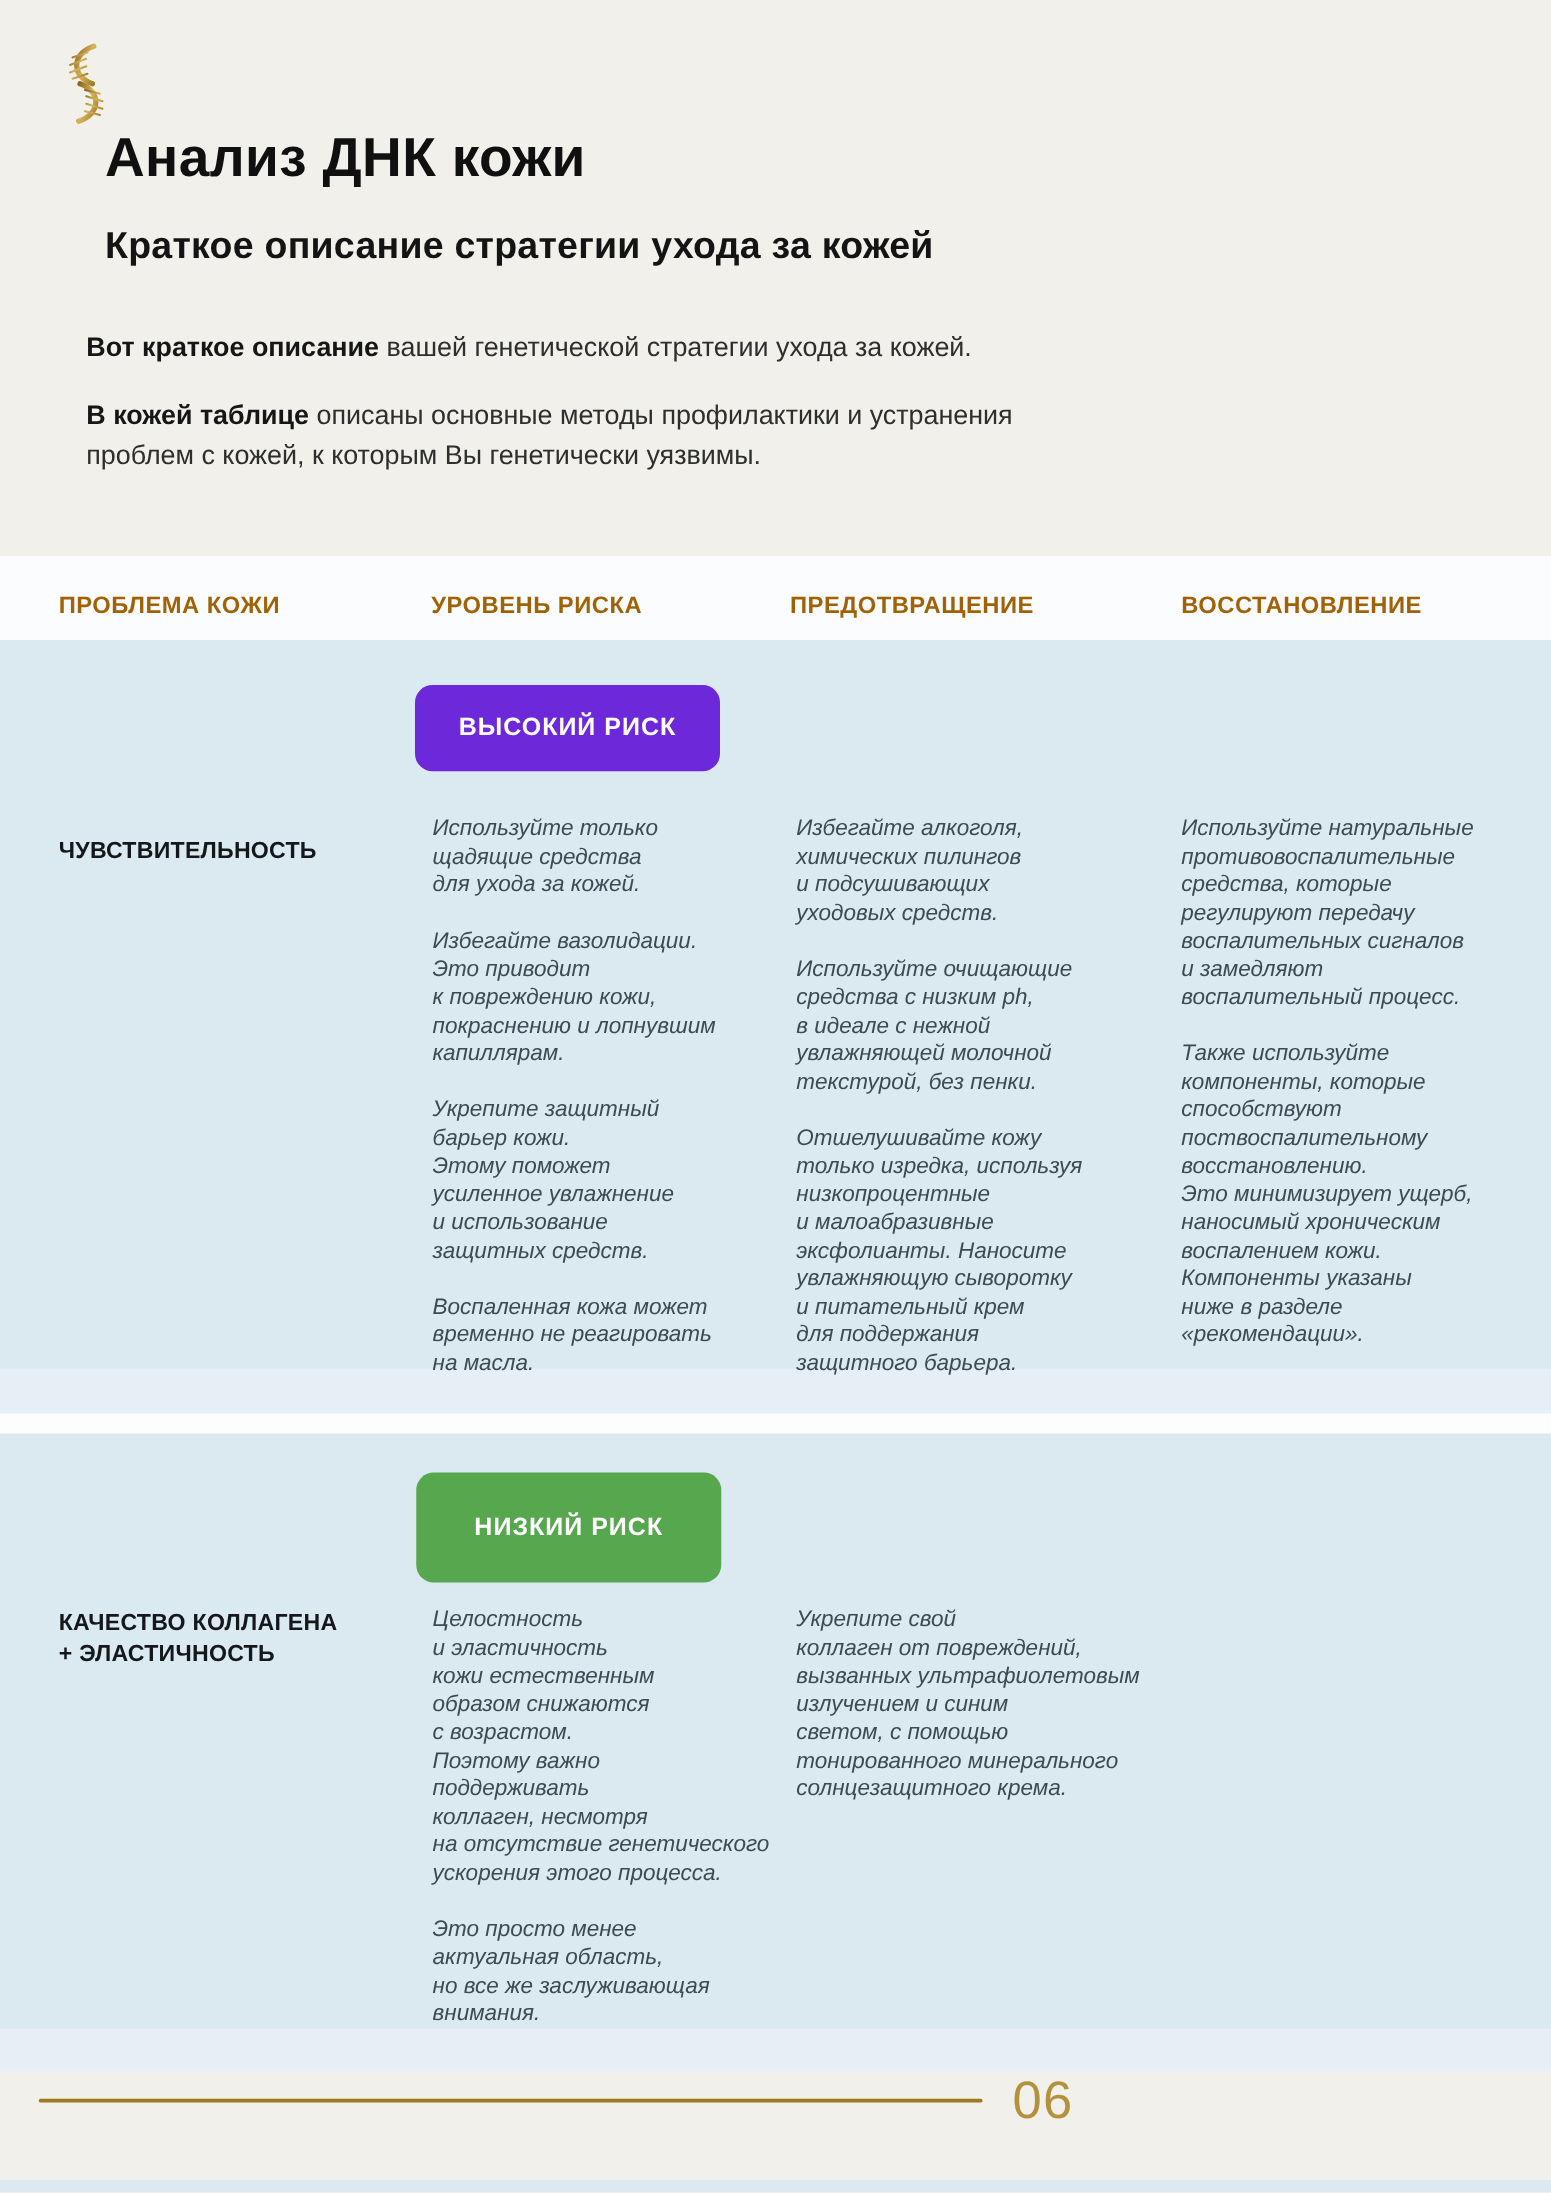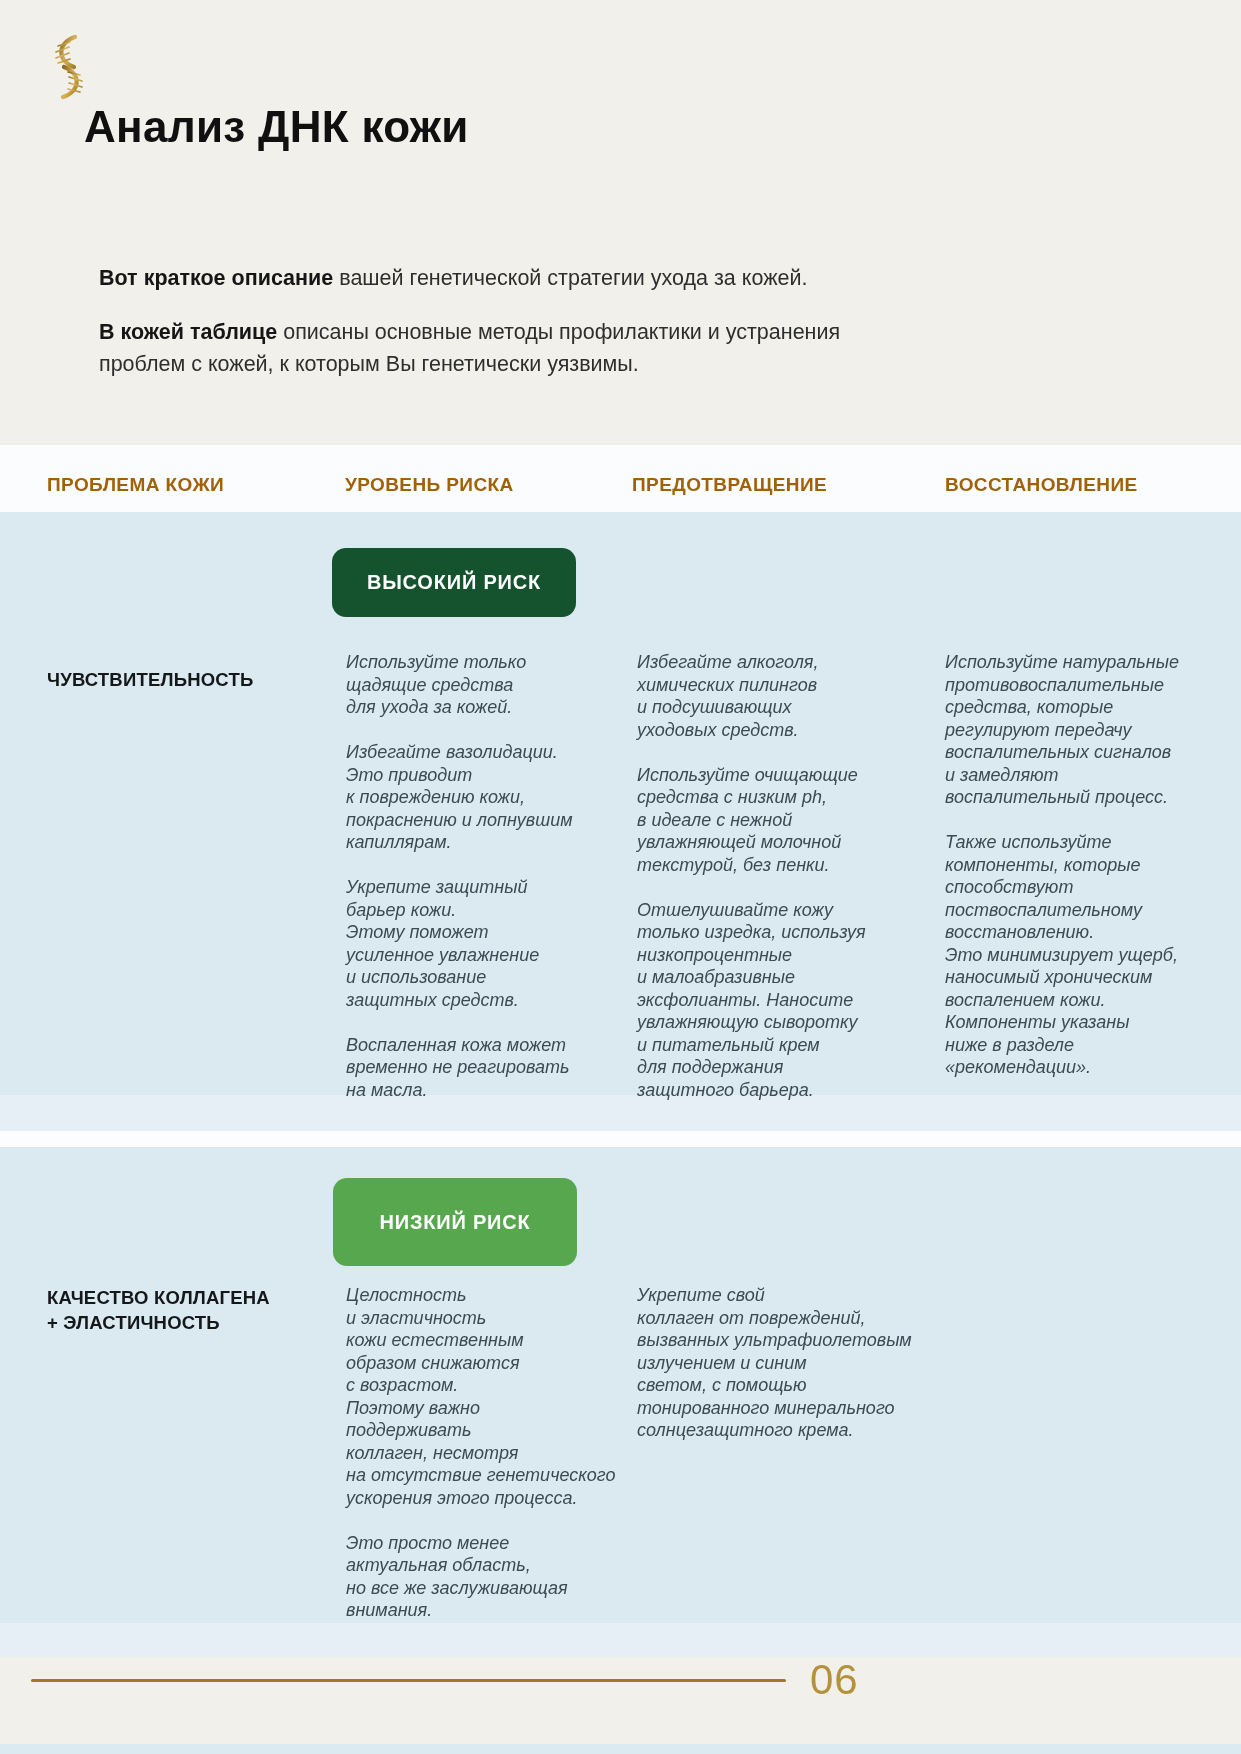--- a/index.html
+++ b/index.html
@@ -4,21 +4,21 @@
 <style>
   html,body{margin:0;padding:0;background:#F1F0EA;}
   .page{
     position:relative;width:1241px;height:1754px;background:#F1F0EA;
     font-family:"Liberation Sans","DejaVu Sans",sans-serif;overflow:hidden;
   }
   .abs{position:absolute;}
   
   .title{left:84px;top:102px;font-size:44px;font-weight:800;color:#101010;letter-spacing:.3px;}
   .subtitle{left:84px;top:180px;font-size:30px;font-weight:800;color:#141414;letter-spacing:.2px;}
-  .intro{left:99px;font-size:21.5px;line-height:32px;color:#2E2E2E;white-space:pre-line;}
+  .intro{left:69px;font-size:21.5px;line-height:32px;color:#2E2E2E;white-space:pre-line;}
   .intro b{color:#161616;}
   .intro.p1{top:262px;}
   .intro.p2{top:316px;}
   
   .band{left:0;width:1241px;}
   .header-band{top:445px;height:67px;background:#FAFCFD;}
   .section-1{top:512px;height:583px;background:#DBE9F0;}
   .section-1-strip{top:1095px;height:36px;background:#E5EFF5;}
   .gap-strip{top:1131px;height:16px;background:#FBFDFE;}
   .section-2{top:1147px;height:476px;background:#DBE9F0;}
@@ -62,39 +62,40 @@
     </defs>
     <g fill="none" stroke="url(#gold)" stroke-linecap="round">
       <path d="M27 4 C9 10, 9 28, 26 34" stroke-width="4.2"></path>
       <path d="M16 34 C33 40, 33 58, 15 64" stroke-width="4.2"></path>
       <path d="M22 9 L10 13 M21 14 L8 19 M21 20 L8 25 M22 26 L10 30" stroke-width="1.6"></path>
       <path d="M20 39 L32 42 M21 44 L34 48 M21 50 L34 54 M20 56 L32 59" stroke-width="1.6"></path>
     </g>
   </svg>
 
   <div class="abs title">Анализ ДНК кожи</div>
+  <div class="abs subtitle">Краткое описание стратегии ухода за кожей</div>
 
   <div class="abs intro p1"><b>Вот краткое описание</b><span> вашей генетической стратегии ухода за кожей.</span></div>
   <div class="abs intro p2"><b>В кожей таблице</b><span> описаны основные методы профилактики и устранения
 проблем с кожей, к которым Вы генетически уязвимы.</span></div>
 
   <div class="abs band header-band"></div>
   <div class="abs band section-1"></div>
   <div class="abs band section-1-strip"></div>
   <div class="abs band gap-strip"></div>
   <div class="abs band section-2"></div>
   <div class="abs band section-2-strip"></div>
   <div class="abs band bottom-strip"></div>
 
   <div class="abs hcell hc1">ПРОБЛЕМА КОЖИ</div>
   <div class="abs hcell hc2">УРОВЕНЬ РИСКА</div>
   <div class="abs hcell hc3">ПРЕДОТВРАЩЕНИЕ</div>
   <div class="abs hcell hc4">ВОССТАНОВЛЕНИЕ</div>
 
-  <div class="abs badge badge-high" style="background-color: #14532d;">ВЫСОКИЙ РИСК</div>
+  <div class="abs badge badge-high" style="background-color: #6d28d9;">ВЫСОКИЙ РИСК</div>
   <div class="abs rowlabel rl1">ЧУВСТВИТЕЛЬНОСТЬ</div>
   <div class="abs cell r1c2">Используйте только
 щадящие средства
 для ухода за кожей.
 
 Избегайте вазолидации.
 Это приводит
 к повреждению кожи,
 покраснению и лопнувшим
 капиллярам.

